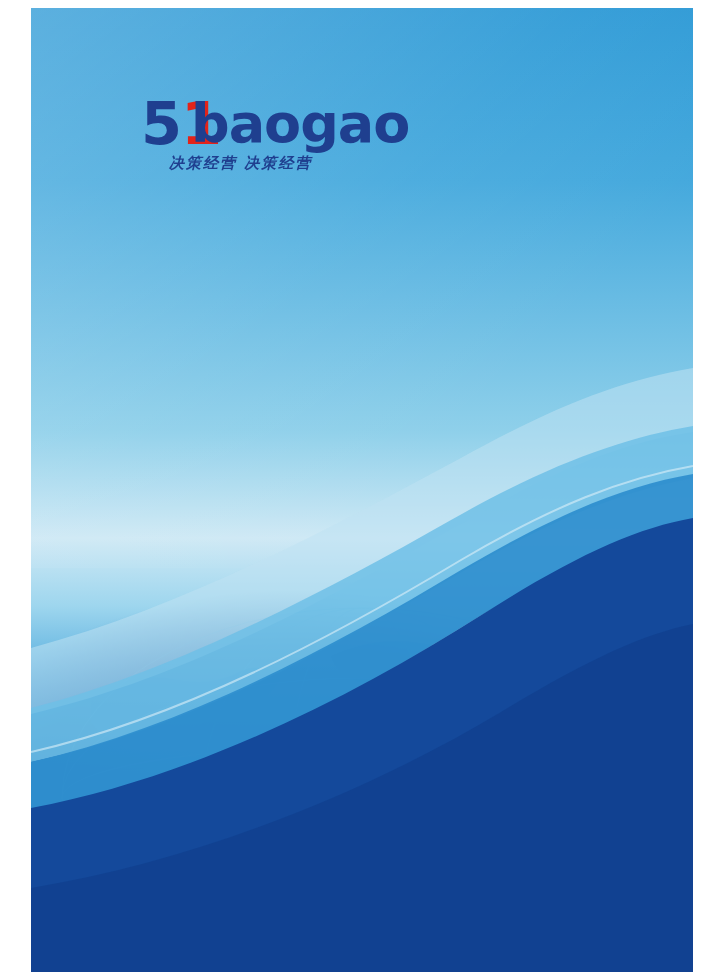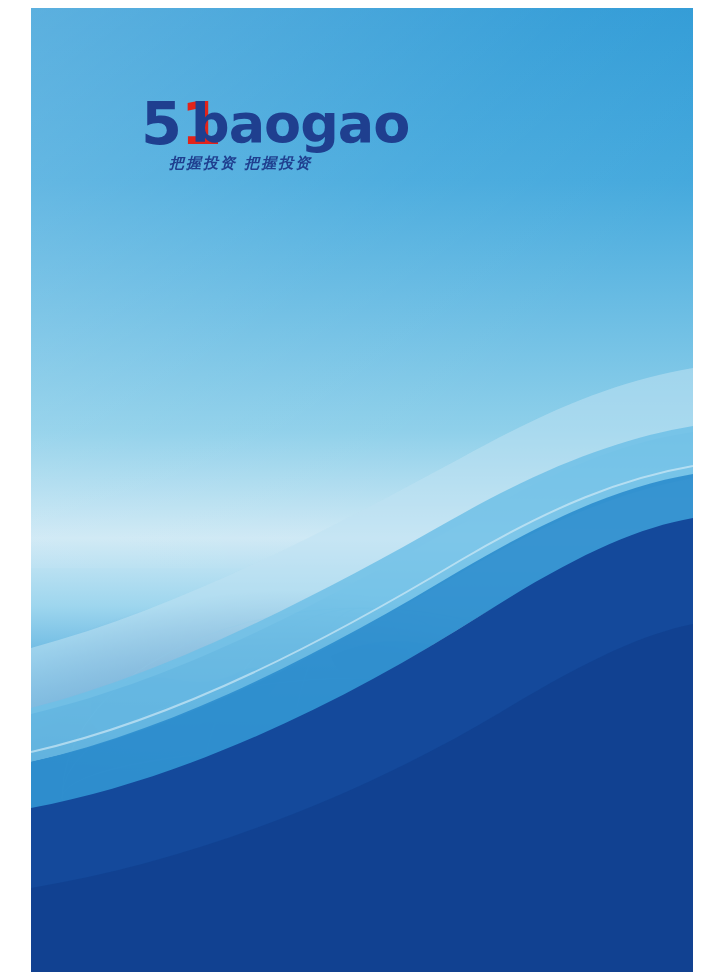--- a/index.html
+++ b/index.html
@@ -169,17 +169,17 @@
       <path d="M0 744 C 150 710, 300 630, 430 552 C 522 498, 592 470, 662 458" fill="none" stroke="#d6edf8" stroke-width="2" opacity="0.65"></path>
 
       <path d="M0 880 C 170 852, 340 782, 470 704 C 556 652, 612 626, 662 616 L 662 964 L 0 964 Z" fill="#103f8d" opacity="0.7"></path>
     </svg>
 
     <div id="logo">
       <div id="logo-mark">
         <span id="logo-5">5</span><span id="logo-1">1</span>
       </div>
       <div id="logo-word">baogao</div>
-      <div id="logo-tagline">把握投资 把握投资</div>
+      <div id="logo-tagline">决策经营 决策经营</div>
     </div>
 
   </div>
 </div>
 
 </body></html>

